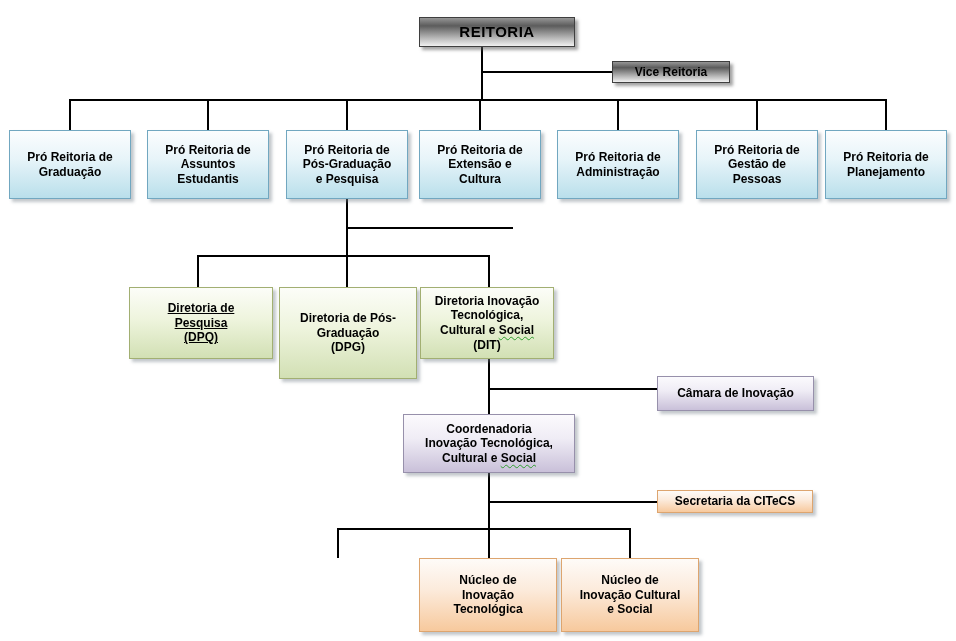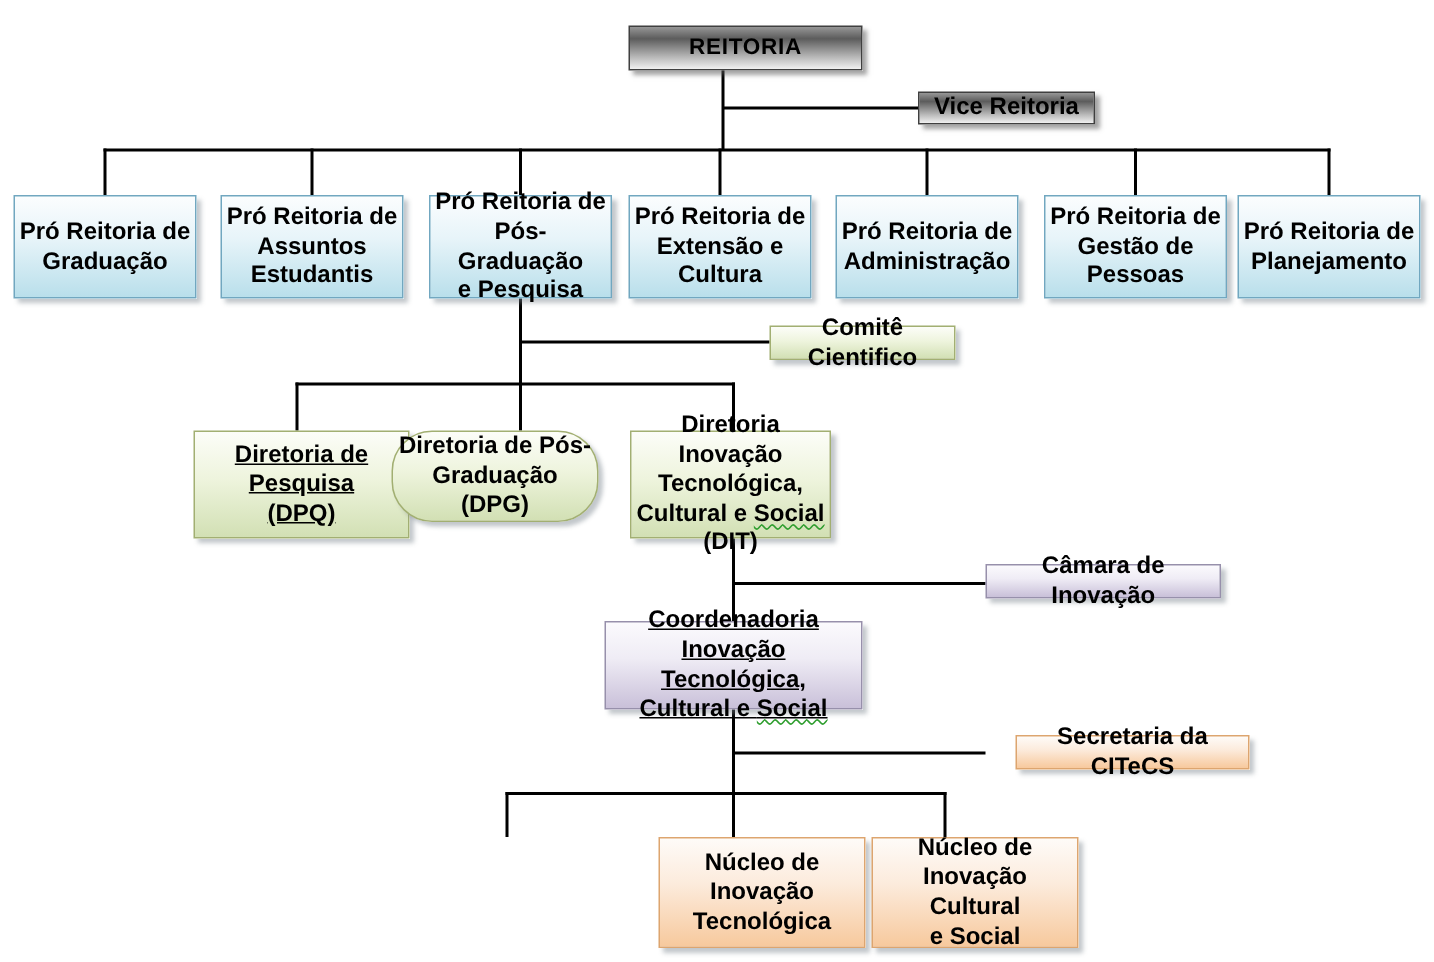--- a/index.html
+++ b/index.html
@@ -3,21 +3,21 @@
 <meta charset="utf-8">
 <style>
   html,body{margin:0;padding:0;background:#ffffff;}
   #canvas{
     position:relative;width:956px;height:641px;background:#ffffff;
     font-family:"Liberation Sans","DejaVu Sans",sans-serif;color:#000;
     overflow:hidden;
   }
   .box{
     position:absolute;box-sizing:border-box;display:flex;align-items:center;justify-content:center;
-    text-align:center;font-weight:bold;font-size:16px;line-height:1.22;
+    text-align:center;font-weight:bold;font-size:12px;line-height:1.22;
     border:1px solid #888;box-shadow:3px 3px 3px rgba(120,130,140,.45);
   }
   .box .lbl{display:block;width:100%;white-space:pre-line;padding:1px 2px;}
   .gray{
     background:linear-gradient(to bottom,#969696 0%,#5c5c5c 28%,#b9b9b9 72%,#f0f0f0 100%);
     border-color:#3f3f3f;box-shadow:3px 3px 3px rgba(90,90,90,.55);
   }
   .blue{
     background:linear-gradient(to bottom,#fbfdfe 0%,#e7f4f9 42%,#b9dfeb 100%);
     border-color:#71a7c0;
@@ -26,21 +26,20 @@
     background:linear-gradient(to bottom,#fcfdf8 0%,#eef4dd 45%,#d2e0b4 100%);
     border-color:#a2af72;
   }
   .purple{
     background:linear-gradient(to bottom,#fbfafd 0%,#efecf5 42%,#c9c0d9 100%);
     border-color:#9790ab;
   }
   .orange{
     background:linear-gradient(to bottom,#fefbf8 0%,#fcebdc 42%,#f7c99d 100%);
     border-color:#dda56f;
-    margin-left:20px;
   }
   .title{font-size:15px;letter-spacing:.5px;}
   .hline,.vline{position:absolute;background:#000;}
   .hline{height:2px;}
   .vline{width:2px;}
   .squiggle{
     text-decoration:underline;
     text-decoration-style:wavy;
     text-decoration-color:#2f9e2f;
     text-decoration-thickness:1px;
@@ -114,46 +113,43 @@
   <div class="box blue" style="left:696px;top:130px;width:122px;height:69px;">
     <span class="lbl">Pró Reitoria de
 Gestão de
 Pessoas</span>
   </div>
   <div class="box blue" style="left:825px;top:130px;width:122px;height:69px;">
     <span class="lbl">Pró Reitoria de
 Planejamento</span>
   </div>
 
-  <div class="box green" style="left:513px;top:217px;width:124px;height:23px;">
-    <span class="lbl">Comitê Cientifico</span>
-  </div>
 
   <div class="box green" style="left:129px;top:287px;width:144px;height:72px;text-decoration:underline;">
     <span class="lbl">Diretoria de
 Pesquisa
 (DPQ)</span>
   </div>
-  <div class="box green" style="left:261px;top:287px;width:138px;height:61px;border-radius:27px;">
+  <div class="box green" style="left:279px;top:287px;width:138px;height:92px;">
     <span class="lbl">Diretoria de Pós-
 Graduação
 (DPG)</span>
   </div>
   <div class="box green" style="left:420px;top:287px;width:134px;height:72px;justify-content:center;">
     <span class="lbl">Diretoria Inovação
 Tecnológica,
 Cultural e <span class="squiggle">Social</span>
 (DIT)</span>
   </div>
 
-  <div class="box purple" style="left:657px;top:376px;width:157px;height:23px;">
+  <div class="box purple" style="left:657px;top:376px;width:157px;height:35px;">
     <span class="lbl">Câmara de Inovação</span>
   </div>
 
-  <div class="box purple" style="left:403px;top:414px;width:172px;height:59px;text-decoration:underline;">
+  <div class="box purple" style="left:403px;top:414px;width:172px;height:59px;">
     <span class="lbl">Coordenadoria
 Inovação Tecnológica,
 Cultural e <span class="squiggle">Social</span></span>
   </div>
 
   <div class="box orange" style="left:657px;top:490px;width:156px;height:23px;">
     <span class="lbl">Secretaria da CITeCS</span>
   </div>
 
   <div class="box orange" style="left:419px;top:558px;width:138px;height:74px;">

